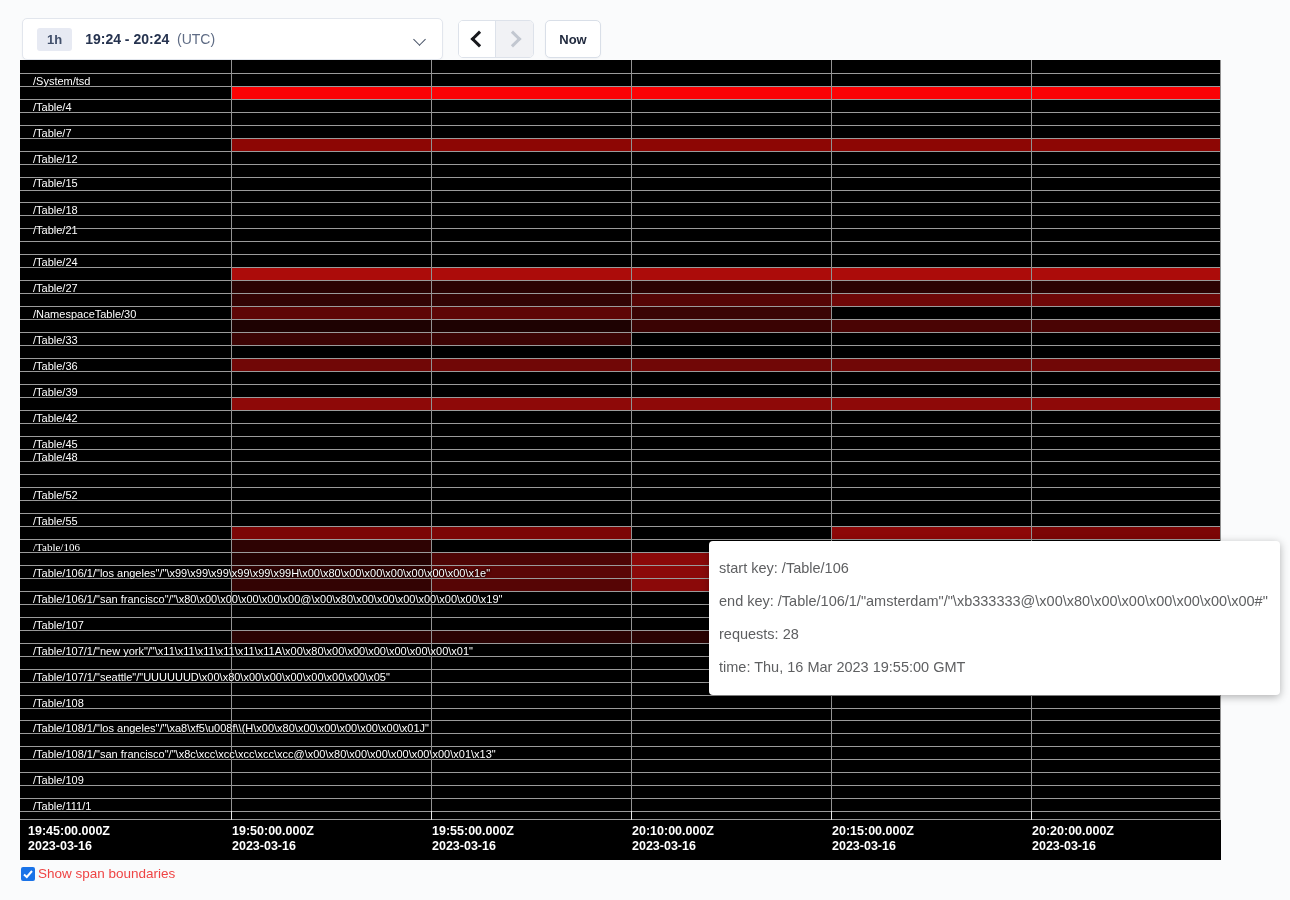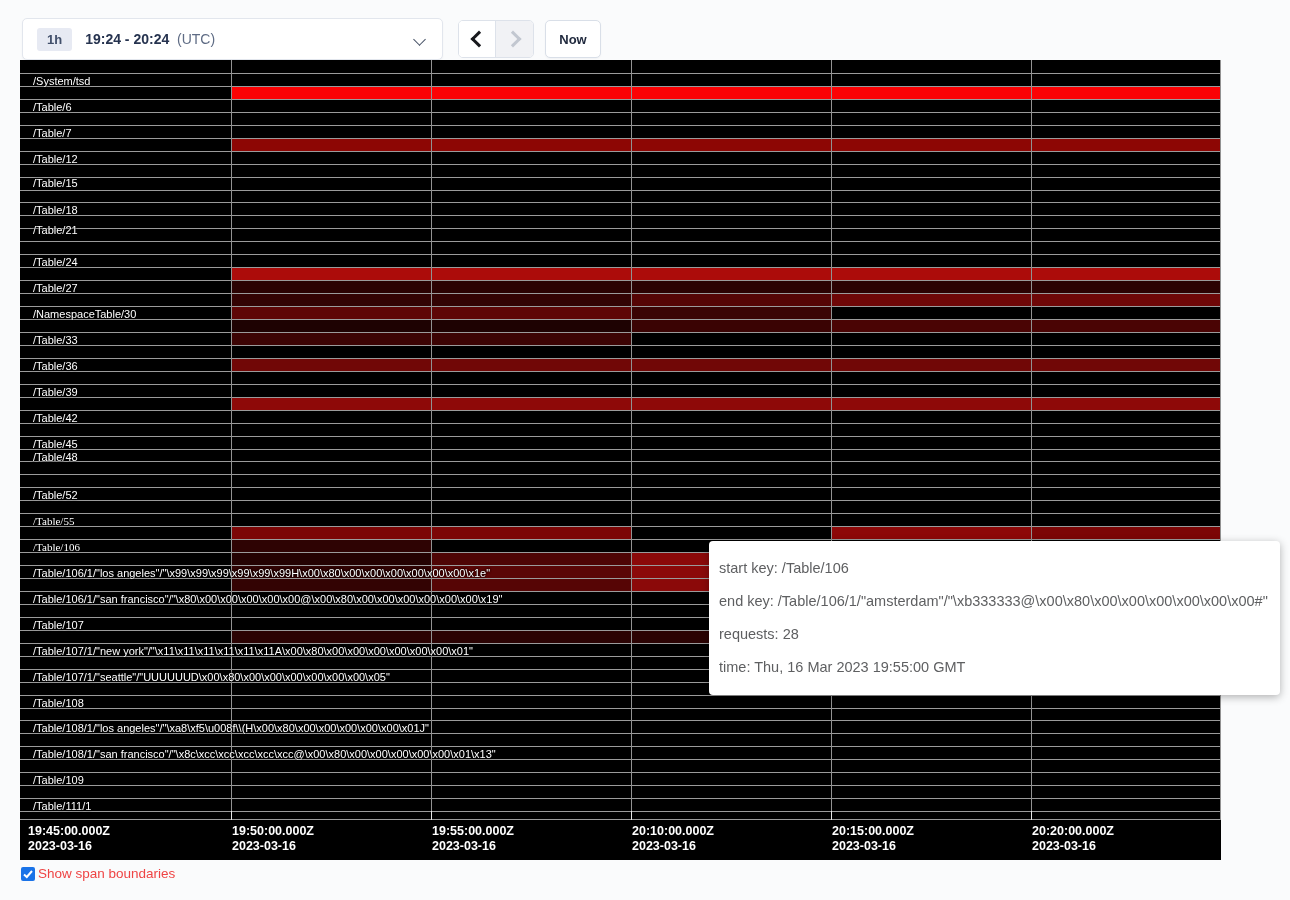--- a/index.html
+++ b/index.html
@@ -230,37 +230,37 @@
     <div class="hline" style="top: 738.15px;"></div>
     <div class="hline" style="top: 751.1px;"></div>
     <div class="hline" style="top: 759px;"></div>
     <div class="vline" style="left: 211px;"></div>
     <div class="vline" style="left: 411px;"></div>
     <div class="vline" style="left: 611px;"></div>
     <div class="vline" style="left: 811px;"></div>
     <div class="vline" style="left: 1011px;"></div>
     <div class="vline" style="left: 1200px;"></div>
     <div class="rowlabel" style="top: 14.95px;">/System/tsd</div>
-    <div class="rowlabel" style="top: 40.85px;">/Table/6</div>
+    <div class="rowlabel" style="top: 40.85px;">/Table/4</div>
     <div class="rowlabel" style="top: 66.75px;">/Table/7</div>
     <div class="rowlabel" style="top: 92.65px;">/Table/12</div>
     <div class="rowlabel" style="top: 117px;">/Table/15</div>
     <div class="rowlabel" style="top: 144.45px;">/Table/18</div>
     <div class="rowlabel" style="top: 164px;">/Table/21</div>
     <div class="rowlabel" style="top: 196.25px;">/Table/24</div>
     <div class="rowlabel" style="top: 222.15px;">/Table/27</div>
     <div class="rowlabel" style="top: 248.05px;">/NamespaceTable/30</div>
     <div class="rowlabel" style="top: 273.95px;">/Table/33</div>
     <div class="rowlabel" style="top: 299.85px;">/Table/36</div>
     <div class="rowlabel" style="top: 325.75px;">/Table/39</div>
     <div class="rowlabel" style="top: 351.65px;">/Table/42</div>
     <div class="rowlabel" style="top: 377.55px;">/Table/45</div>
     <div class="rowlabel" style="top: 391px;">/Table/48</div>
     <div class="rowlabel" style="top: 429.35px;">/Table/52</div>
-    <div class="rowlabel" style="top: 455.25px; font-family: Liberation Serif, serif;">/Table/55</div>
+    <div class="rowlabel" style="top: 455.25px;">/Table/55</div>
     <div class="rowlabel" style="top: 481.15px; font-family: Liberation Serif, serif;">/Table/106</div>
     <div class="rowlabel" style="top: 507.05px;">/Table/106/1/"los angeles"/"\x99\x99\x99\x99\x99\x99H\x00\x80\x00\x00\x00\x00\x00\x00\x1e"</div>
     <div class="rowlabel" style="top: 532.95px;">/Table/106/1/"san francisco"/"\x80\x00\x00\x00\x00\x00@\x00\x80\x00\x00\x00\x00\x00\x00\x19"</div>
     <div class="rowlabel" style="top: 558.85px;">/Table/107</div>
     <div class="rowlabel" style="top: 584.75px;">/Table/107/1/"new york"/"\x11\x11\x11\x11\x11\x11A\x00\x80\x00\x00\x00\x00\x00\x00\x01"</div>
     <div class="rowlabel" style="top: 610.65px;">/Table/107/1/"seattle"/"UUUUUUD\x00\x80\x00\x00\x00\x00\x00\x00\x05"</div>
     <div class="rowlabel" style="top: 636.55px;">/Table/108</div>
     <div class="rowlabel" style="top: 662.45px;">/Table/108/1/"los angeles"/"\xa8\xf5\u008f\\(H\x00\x80\x00\x00\x00\x00\x00\x01J"</div>
     <div class="rowlabel" style="top: 688.35px;">/Table/108/1/"san francisco"/"\x8c\xcc\xcc\xcc\xcc\xcc@\x00\x80\x00\x00\x00\x00\x00\x01\x13"</div>
     <div class="rowlabel" style="top: 714.25px;">/Table/109</div>

